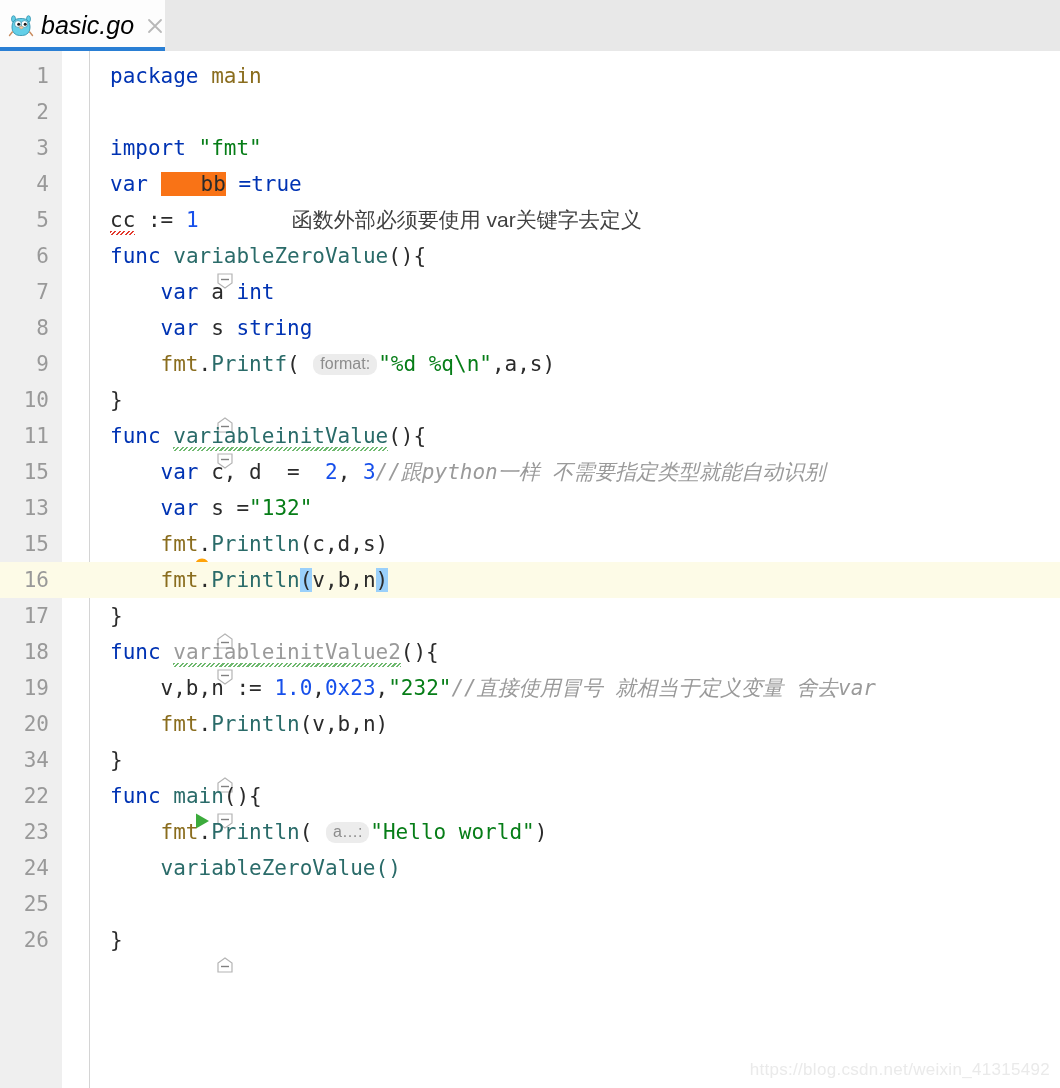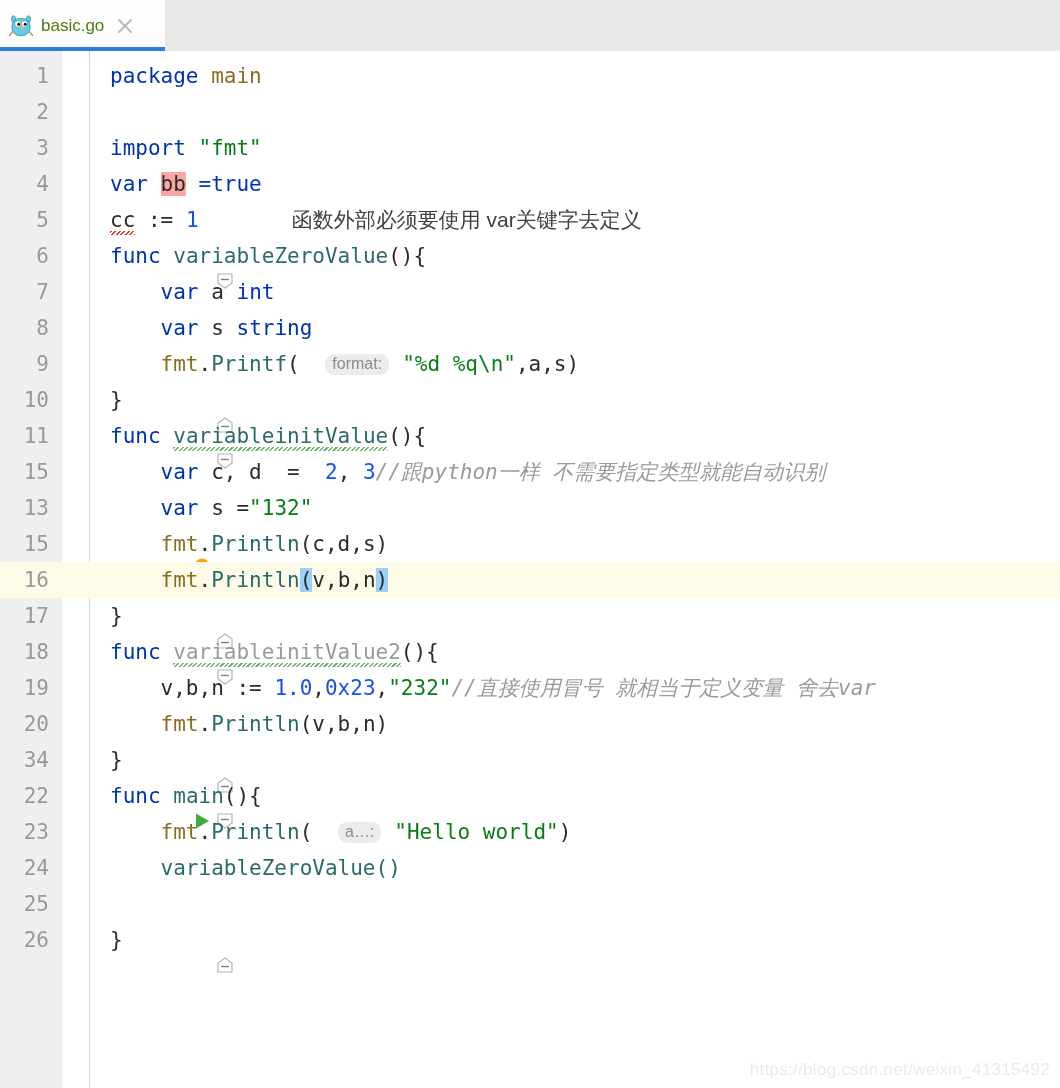--- a/index.html
+++ b/index.html
@@ -32,24 +32,25 @@
   }
   .tab-underline {
     position: absolute;
     left: 0; right: 0; bottom: 0;
     height: 4px;
     background: #2a7fd4;
   }
   .go-icon { width: 26px; height: 26px; flex: 0 0 26px; margin-right: 7px; }
   .tab-label {
     font-family: "Liberation Sans", sans-serif;
-    font-size: 17px;
-    color: #4d7c0f;
+    font-size: 25px;
+    color: #000000;
     position: relative;
     white-space: nowrap;
+    font-style: italic;
   }
   .tab-label .wavy {
     position: absolute;
     left: 0; right: 0; bottom: -5px;
     height: 4px;
   }
   .tab-close {
     margin-left: 11px;
     width: 20px; height: 20px;
     flex: 0 0 20px;
@@ -124,21 +125,21 @@
   
   .kw   { color: #0033b3; }
   .str  { color: #067d17; }
   .num  { color: #1750eb; }
   .fn   { color: #2a6b69; }
   .pkg  { color: #8a6d1e; }
   .com  { color: #9a9a9a; font-style: italic; }
   .plain{ color: #2b2b2b; }
   .note { color: #404040; font-family: "Liberation Sans", sans-serif; font-style: normal; margin-left: 30px; }
 
-  .hl-ident { background: #fca5a5; }
+  .hl-ident { background: #f97316; padding-left: 40px; }
   .hl-brace { background: #9ad0fb; }
 
   .err-wavy { position: relative; }
   .err-wavy::after {
     content: "";
     position: absolute; left: 0; right: 0; bottom: -3px; height: 4px;
     background-image: repeating-linear-gradient(135deg,#e23a2e 0 1.6px, transparent 1.6px 3.2px);
   }
   .warn-wavy { position: relative; }
   .warn-wavy::after {
@@ -149,21 +150,21 @@
 
   .hint {
     display: inline-block;
     background: #ececec;
     color: #8c8c8c;
     border-radius: 9px;
     font-family: "Liberation Sans", sans-serif;
     font-size: 16px;
     padding: 1px 7px 2px 7px;
     vertical-align: 2px;
-    margin: 0 13px;
+    margin: 0 1px;
   }
 
   .fold-icon { position: absolute; left: 0px; top: 9px; width: 18px; height: 18px; }
   .bulb { position: absolute; left: 3px; top: 7px; width: 22px; height: 22px; }
   .runarrow { position: absolute; left: 5px; top: 9px; width: 18px; height: 18px; }
 
   .watermark {
     position: absolute;
     right: 10px; bottom: 8px;
     color: #eaeaea;

